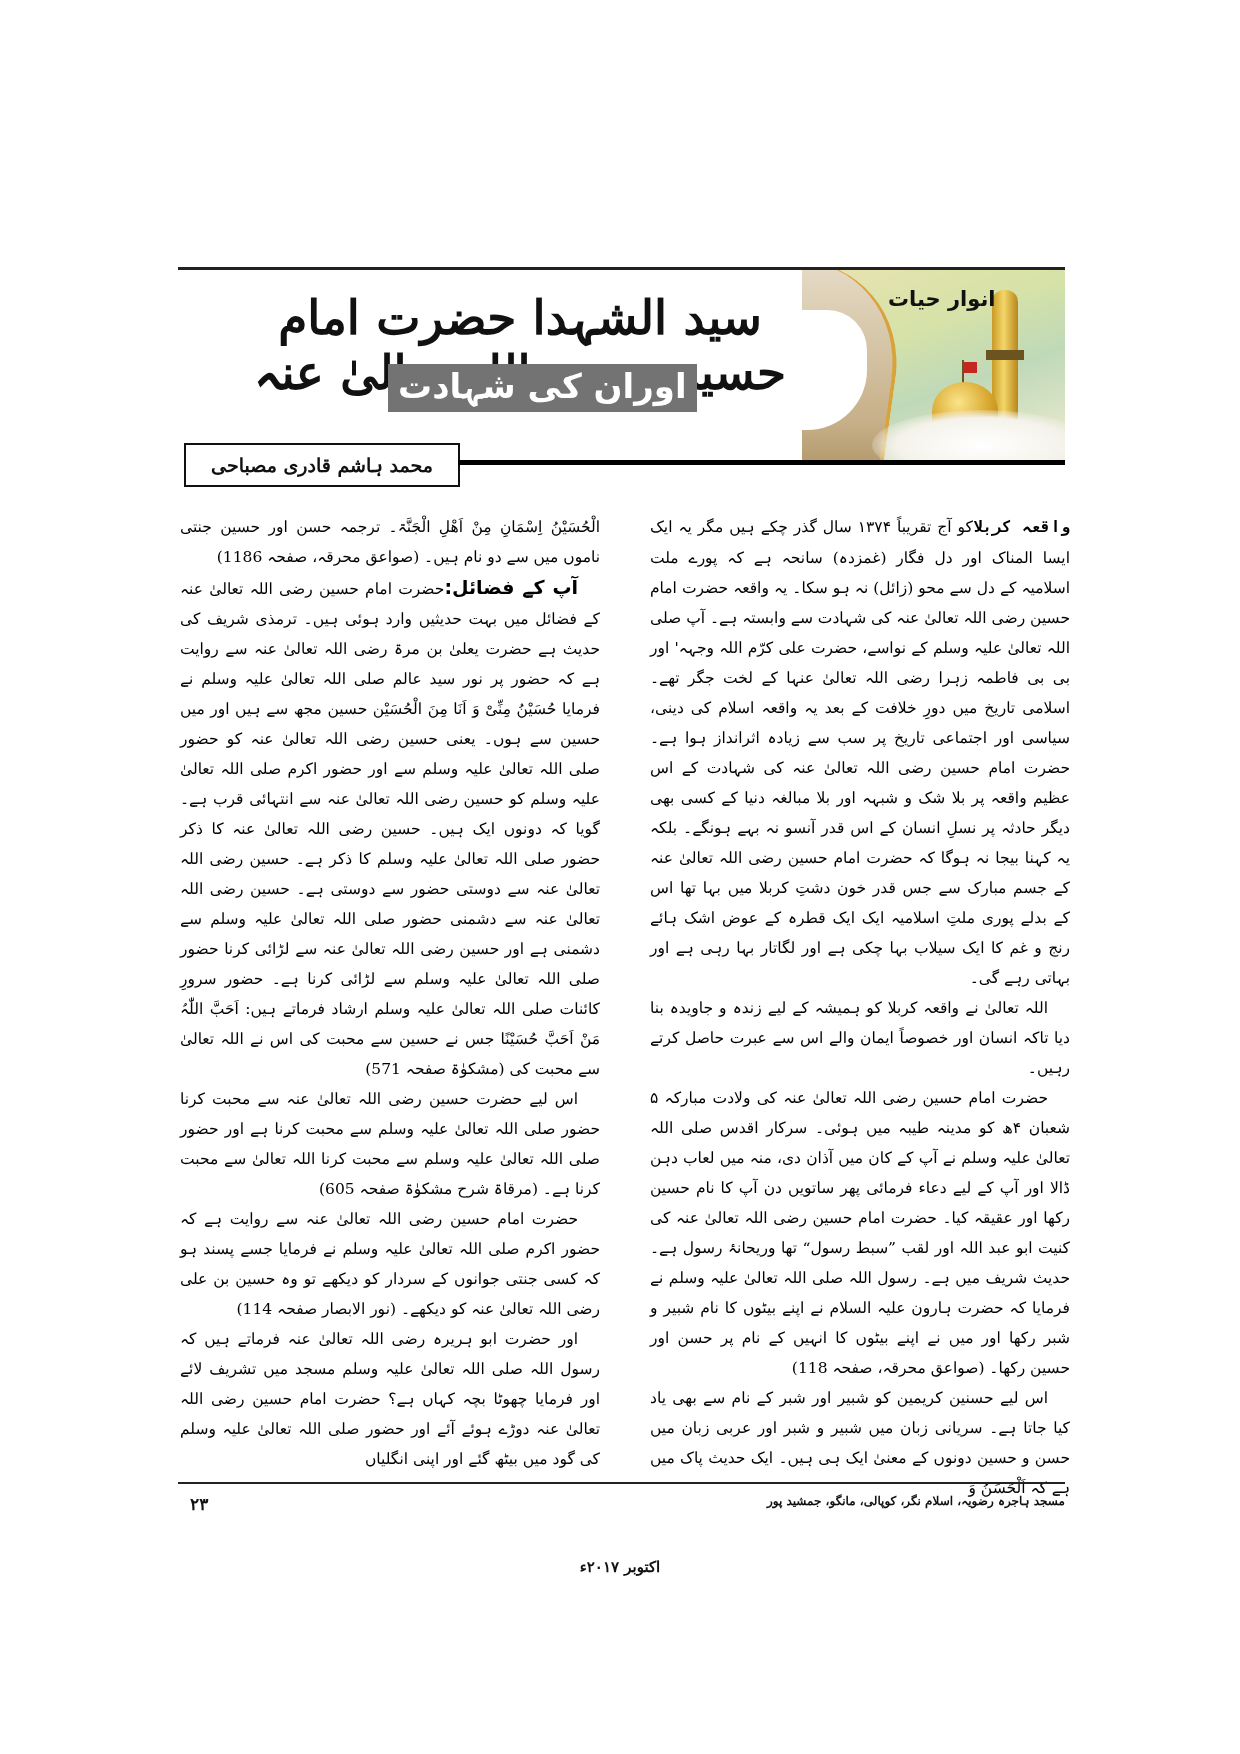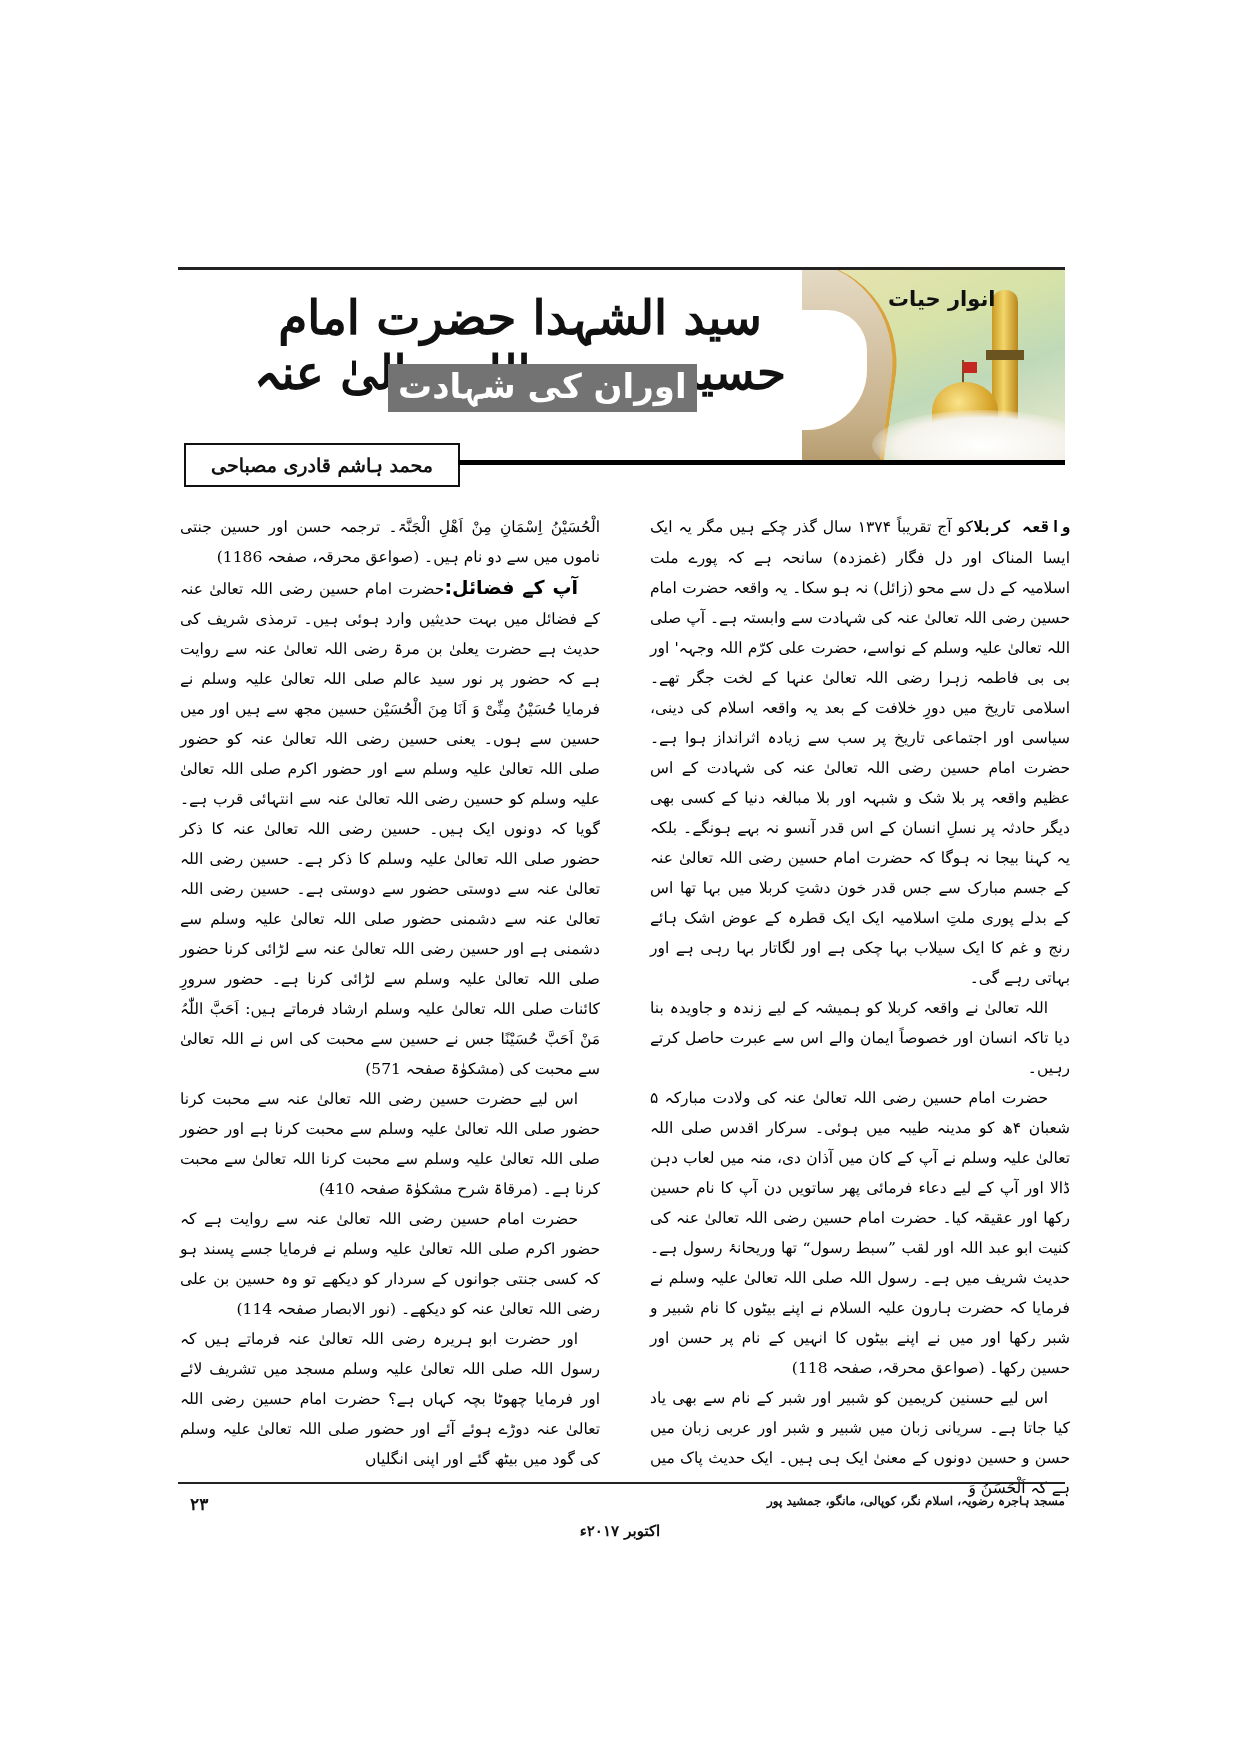--- a/index.html
+++ b/index.html
@@ -45,21 +45,21 @@
     .col-left { left: 180px; }
     .col p { margin: 0; text-indent: 0; }
     .col p.indent { text-indent: 22px; }
     .col .bold-lead { font-family: Liberation Mono, monospace; font-weight: bold; font-size: 16px; }
     .col .subhead { font-family: "DejaVu Sans", sans-serif; font-weight: bold; font-size: 19px; }
 
     
     .footer-rule { position: absolute; left: 178px; top: 1482px; width: 887px; height: 2px; background: #222; }
     .footer-address { position: absolute; left: 760px; top: 1494px; width: 305px; text-align: right; direction: rtl;
                       font-family: "DejaVu Serif", serif; font-size: 12px; font-weight: bold; }
-    .footer-date { position: absolute; left: 520px; top: 1522px; width: 200px; text-align: center; direction: rtl;
+    .footer-date { position: absolute; left: 520px; top: 1558px; width: 200px; text-align: center; direction: rtl;
                    font-family: "DejaVu Serif", serif; font-size: 15px; font-weight: bold; }
     .footer-page { position: absolute; left: 190px; top: 1494px; width: 60px; text-align: left; direction: rtl;
                    font-family: Liberation Serif, serif; font-size: 17px; font-weight: bold; }
   </style>
 </head>
 <body>
 
 <div class="page">
 
   <div class="top-rule"></div>
@@ -100,21 +100,21 @@
   </div>
 
   <div class="col col-left">
     <p>
       <span>الْحُسَیْنُ اِسْمَانِ مِنْ اَھْلِ الْجَنَّۃ۔ ترجمہ حسن اور حسین جنتی ناموں میں سے دو نام ہیں۔ (صواعق محرقہ، صفحہ 1186)</span>
     </p>
     <p class="indent">
       <span class="subhead">آپ کے فضائل:</span><span>حضرت امام حسین رضی اللہ تعالیٰ عنہ کے فضائل میں بہت حدیثیں وارد ہوئی ہیں۔ ترمذی شریف کی حدیث ہے حضرت یعلیٰ بن مرۃ رضی اللہ تعالیٰ عنہ سے روایت ہے کہ حضور پر نور سید عالم صلی اللہ تعالیٰ علیہ وسلم نے فرمایا حُسَیْنُ مِنِّیْ وَ اَنَا مِنَ الْحُسَیْن حسین مجھ سے ہیں اور میں حسین سے ہوں۔ یعنی حسین رضی اللہ تعالیٰ عنہ کو حضور صلی اللہ تعالیٰ علیہ وسلم سے اور حضور اکرم صلی اللہ تعالیٰ علیہ وسلم کو حسین رضی اللہ تعالیٰ عنہ سے انتہائی قرب ہے۔ گویا کہ دونوں ایک ہیں۔ حسین رضی اللہ تعالیٰ عنہ کا ذکر حضور صلی اللہ تعالیٰ علیہ وسلم کا ذکر ہے۔ حسین رضی اللہ تعالیٰ عنہ سے دوستی حضور سے دوستی ہے۔ حسین رضی اللہ تعالیٰ عنہ سے دشمنی حضور صلی اللہ تعالیٰ علیہ وسلم سے دشمنی ہے اور حسین رضی اللہ تعالیٰ عنہ سے لڑائی کرنا حضور صلی اللہ تعالیٰ علیہ وسلم سے لڑائی کرنا ہے۔ حضور سرورِ کائنات صلی اللہ تعالیٰ علیہ وسلم ارشاد فرماتے ہیں: اَحَبَّ اللّٰہُ مَنْ اَحَبَّ حُسَیْنًا جس نے حسین سے محبت کی اس نے اللہ تعالیٰ سے محبت کی (مشکوٰۃ صفحہ 571)</span>
     </p>
     <p class="indent">
-      <span>اس لیے حضرت حسین رضی اللہ تعالیٰ عنہ سے محبت کرنا حضور صلی اللہ تعالیٰ علیہ وسلم سے محبت کرنا ہے اور حضور صلی اللہ تعالیٰ علیہ وسلم سے محبت کرنا اللہ تعالیٰ سے محبت کرنا ہے۔ (مرقاۃ شرح مشکوٰۃ صفحہ 410)</span>
+      <span>اس لیے حضرت حسین رضی اللہ تعالیٰ عنہ سے محبت کرنا حضور صلی اللہ تعالیٰ علیہ وسلم سے محبت کرنا ہے اور حضور صلی اللہ تعالیٰ علیہ وسلم سے محبت کرنا اللہ تعالیٰ سے محبت کرنا ہے۔ (مرقاۃ شرح مشکوٰۃ صفحہ 605)</span>
     </p>
     <p class="indent">
       <span>حضرت امام حسین رضی اللہ تعالیٰ عنہ سے روایت ہے کہ حضور اکرم صلی اللہ تعالیٰ علیہ وسلم نے فرمایا جسے پسند ہو کہ کسی جنتی جوانوں کے سردار کو دیکھے تو وہ حسین بن علی رضی اللہ تعالیٰ عنہ کو دیکھے۔ (نور الابصار صفحہ 114)</span>
     </p>
     <p class="indent">
       <span>اور حضرت ابو ہریرہ رضی اللہ تعالیٰ عنہ فرماتے ہیں کہ رسول اللہ صلی اللہ تعالیٰ علیہ وسلم مسجد میں تشریف لائے اور فرمایا چھوٹا بچہ کہاں ہے؟ حضرت امام حسین رضی اللہ تعالیٰ عنہ دوڑے ہوئے آئے اور حضور صلی اللہ تعالیٰ علیہ وسلم کی گود میں بیٹھ گئے اور اپنی انگلیاں</span>
     </p>
   </div>
 
   <div class="footer-rule"></div>

